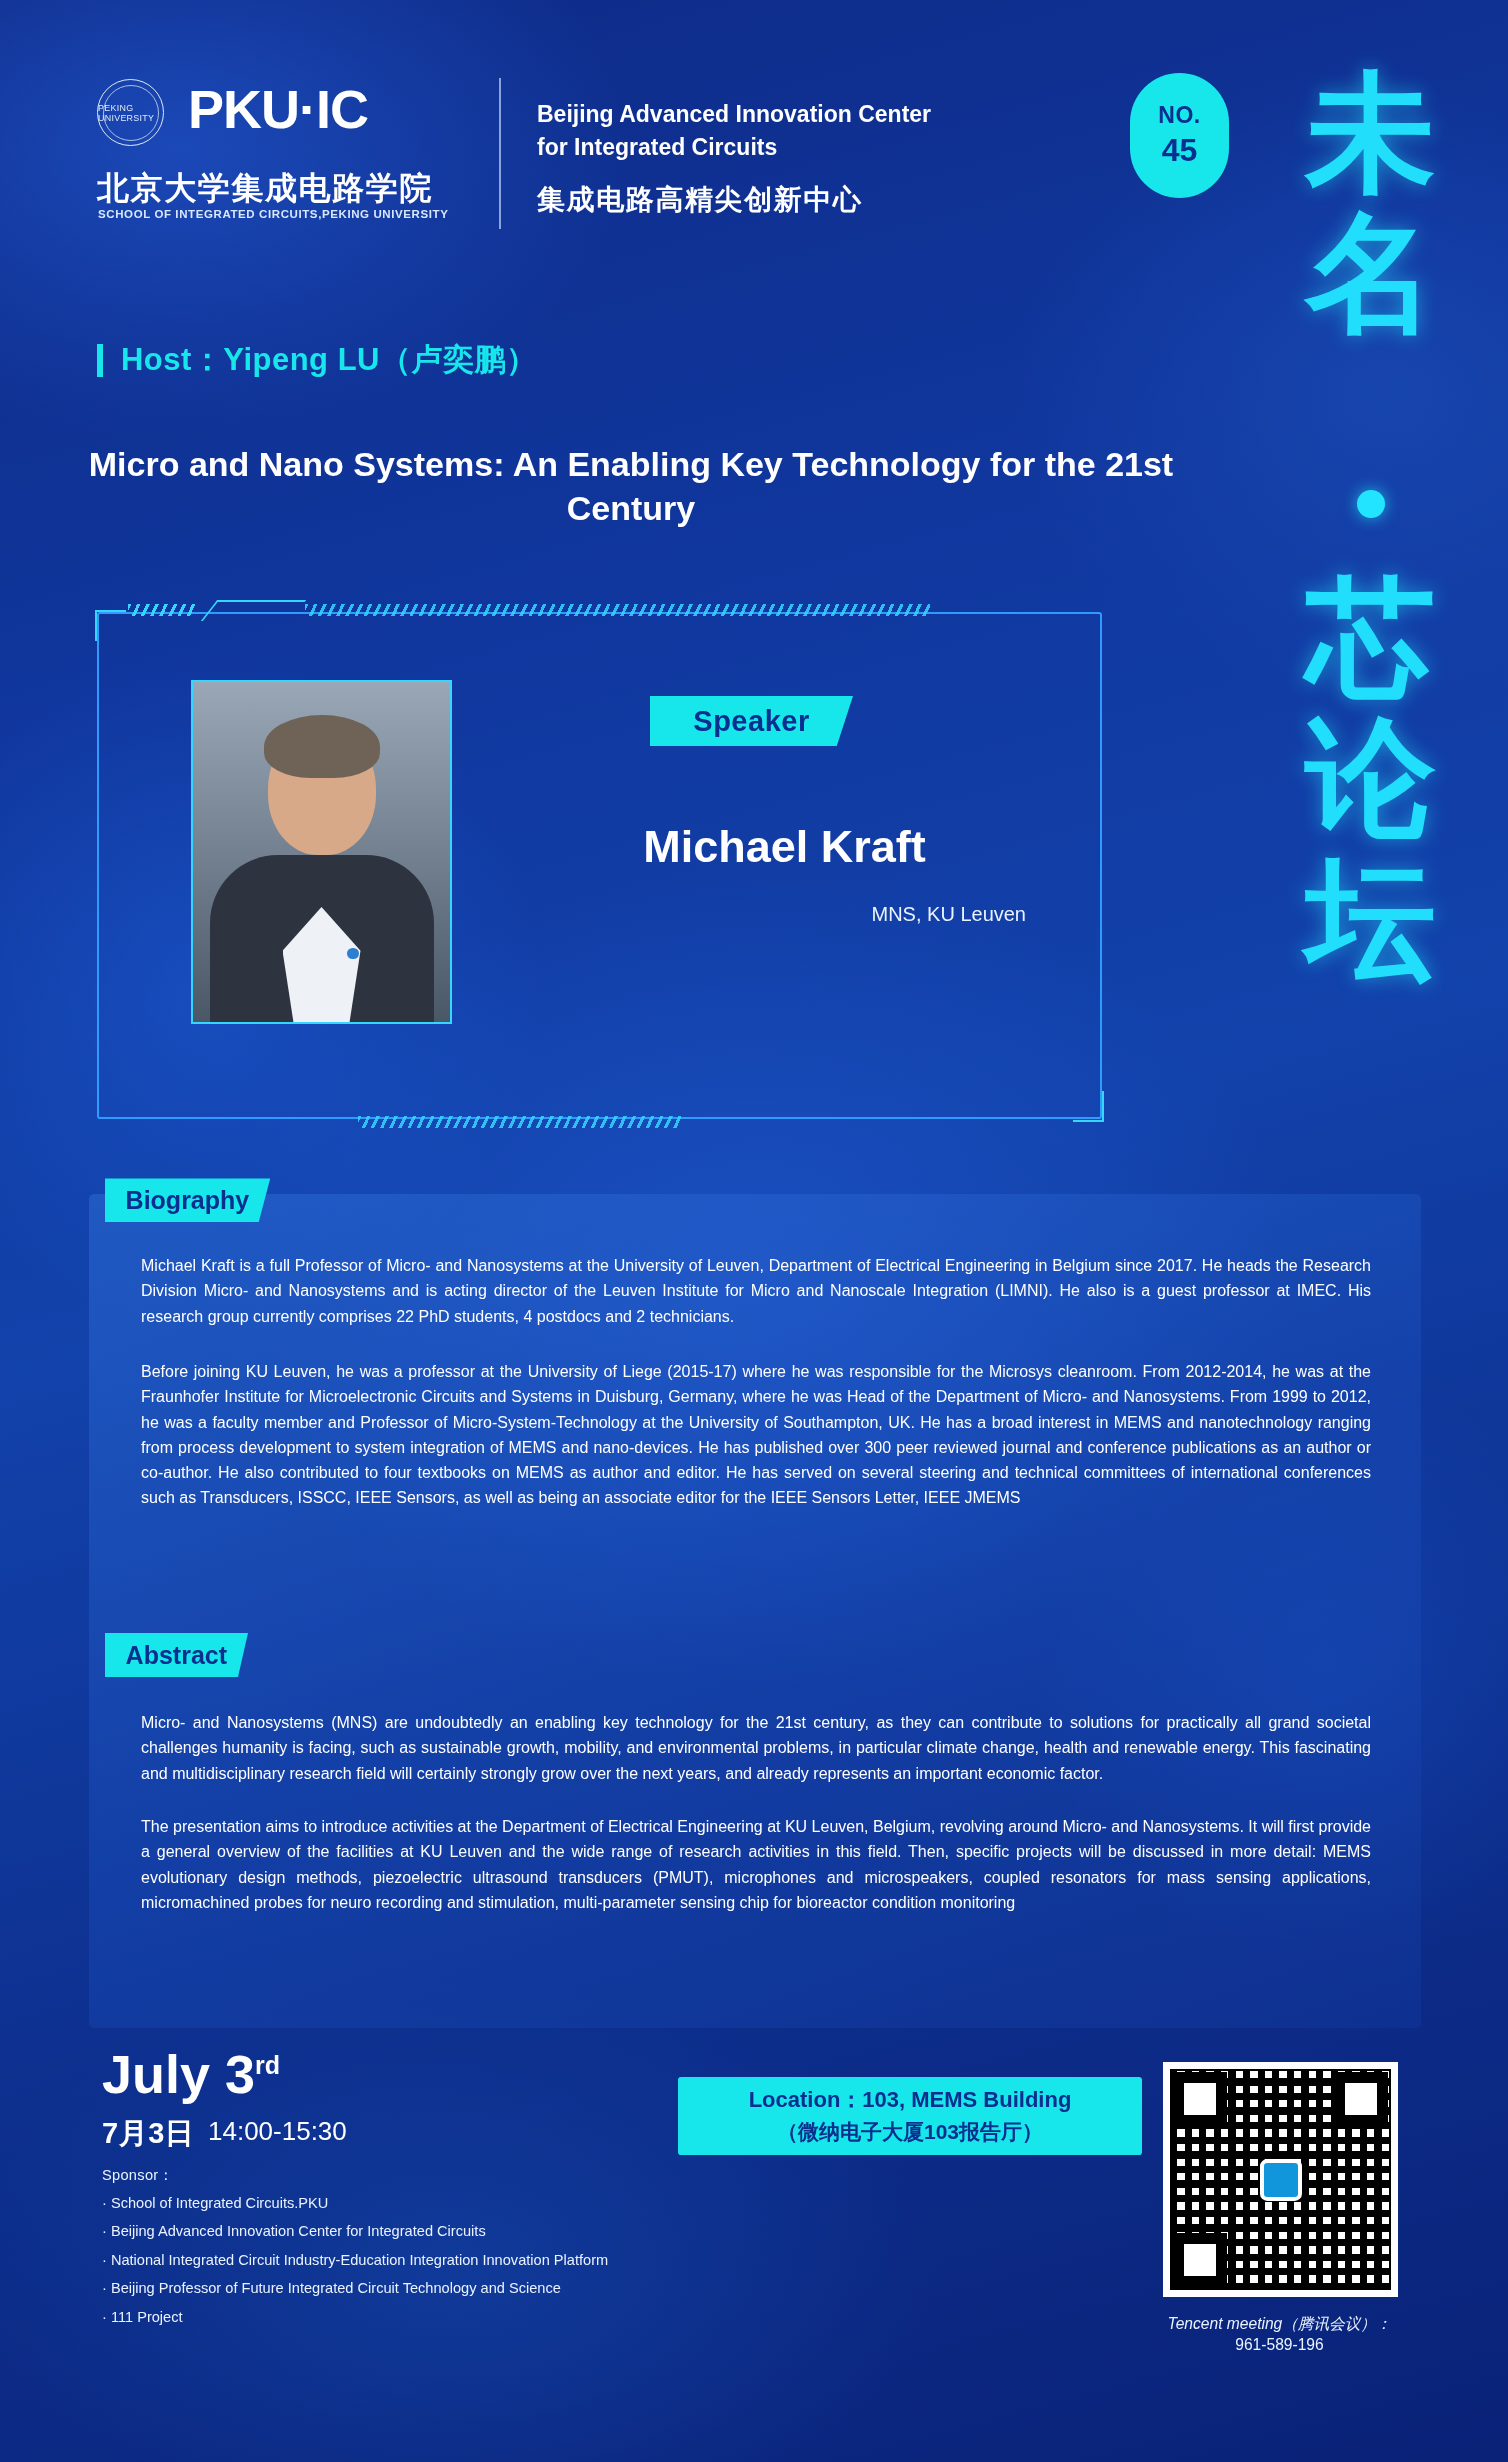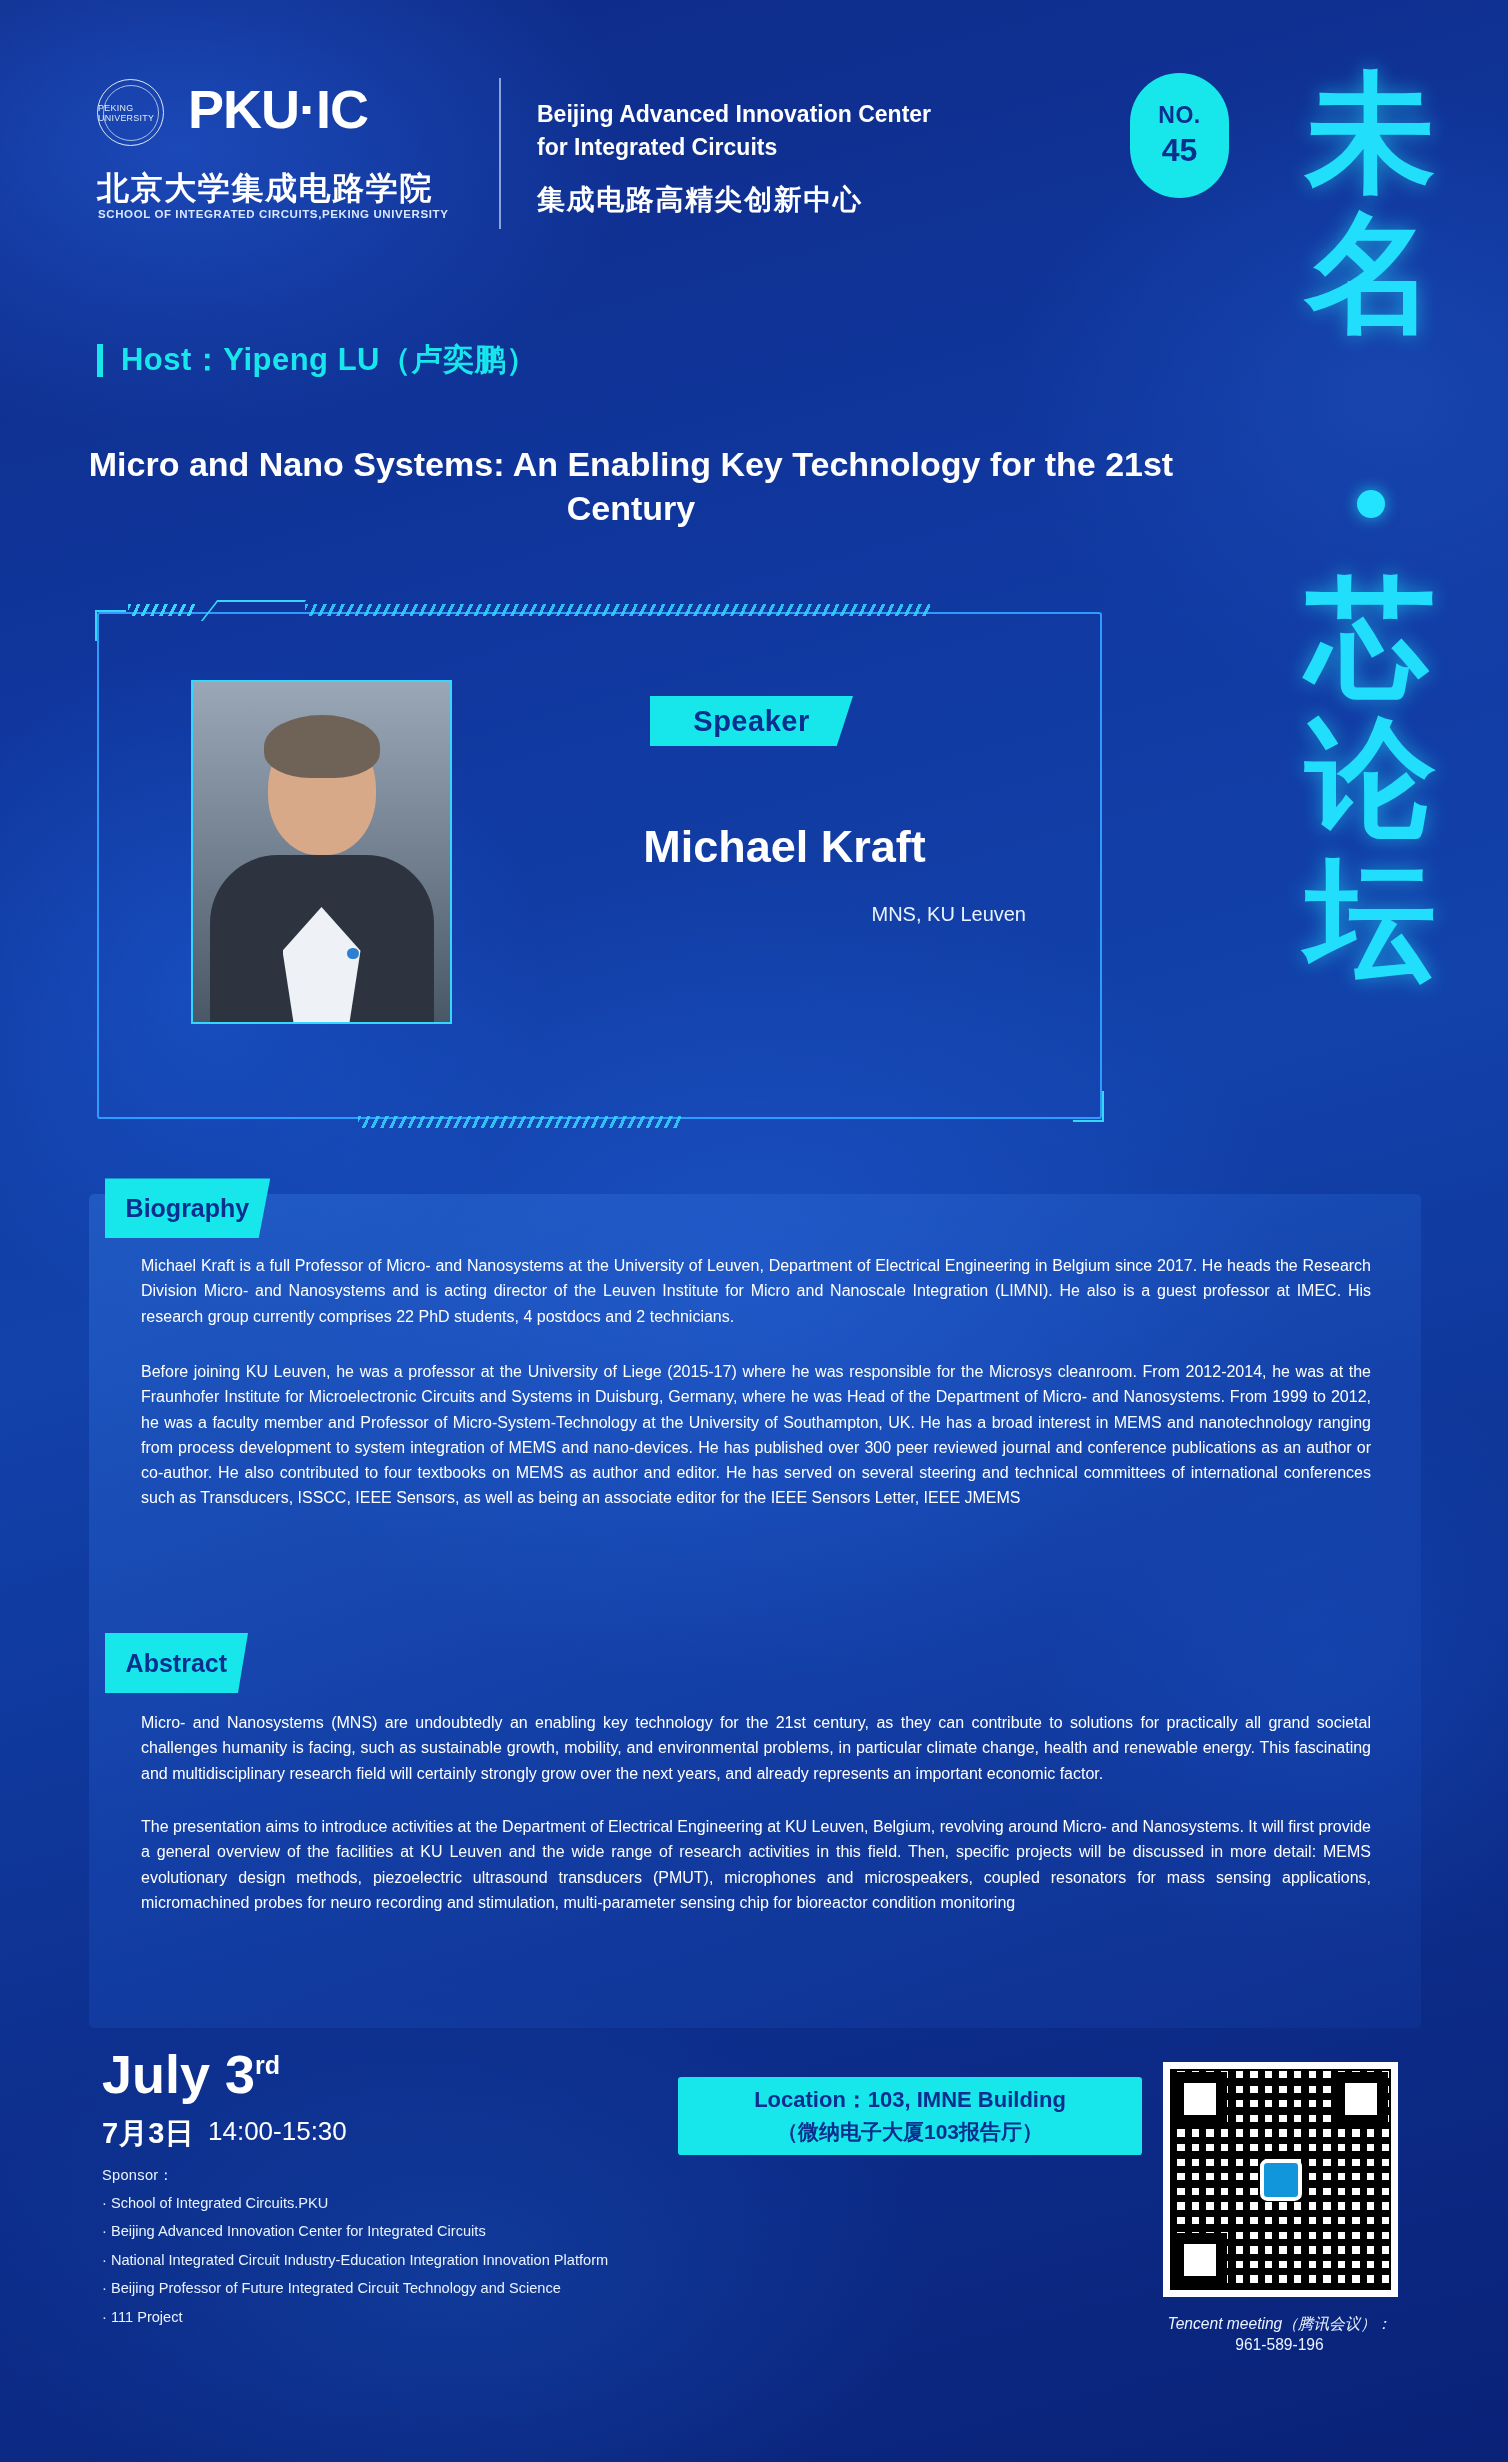--- a/index.html
+++ b/index.html
@@ -212,21 +212,21 @@
 
   
   .panel {
     position: absolute; left: 89px; top: 1194px;
     width: 1332px; height: 834px;
     background: linear-gradient(160deg, rgba(52,120,224,0.40) 0%, rgba(28,84,196,0.34) 50%, rgba(20,64,170,0.30) 100%);
     border-radius: 5.2px;
   }
   .sec-tag {
     position: absolute;
-    height: 60px; padding: 18px 21px;
+    height: 44px; padding: 18px 21px;
     background: #17e7ea;
     clip-path: polygon(0 0, 100% 0, 93% 100%, 0% 100%);
     display: flex; align-items: center;
   }
   .sec-tag span { font-size: 25px; font-weight: 700; color: #0b2f8f; }
   .tag-bio { left: 15.6px; top: -15.6px; }
   .tag-abs { left: 15.6px; top: 439px; }
   .body-text {
     position: absolute; left: 52px; width: 1230px;
     color: #ffffff; font-size: 16px; line-height: 1.58;
@@ -385,21 +385,21 @@
   <div class="sponsor-title">Sponsor：</div>
   <div class="sponsor-list">
     <div>· School of Integrated Circuits.PKU</div>
     <div>· Beijing Advanced Innovation Center for Integrated Circuits</div>
     <div>· National Integrated Circuit Industry-Education Integration Innovation Platform</div>
     <div>· Beijing Professor of Future Integrated Circuit Technology and Science</div>
     <div>· 111 Project</div>
   </div>
 
   <div class="loc-box">
-    <div class="loc-l1">Location：103, IMNE Building</div>
+    <div class="loc-l1">Location：103, MEMS Building</div>
     <div class="loc-l2">（微纳电子大厦103报告厅）</div>
   </div>
 
   <div class="qr">
     <div class="qr-inner">
       <div class="qr-eye qr-e1"></div>
       <div class="qr-eye qr-e2"></div>
       <div class="qr-eye qr-e3"></div>
       <div class="qr-logo"></div>
     </div>

